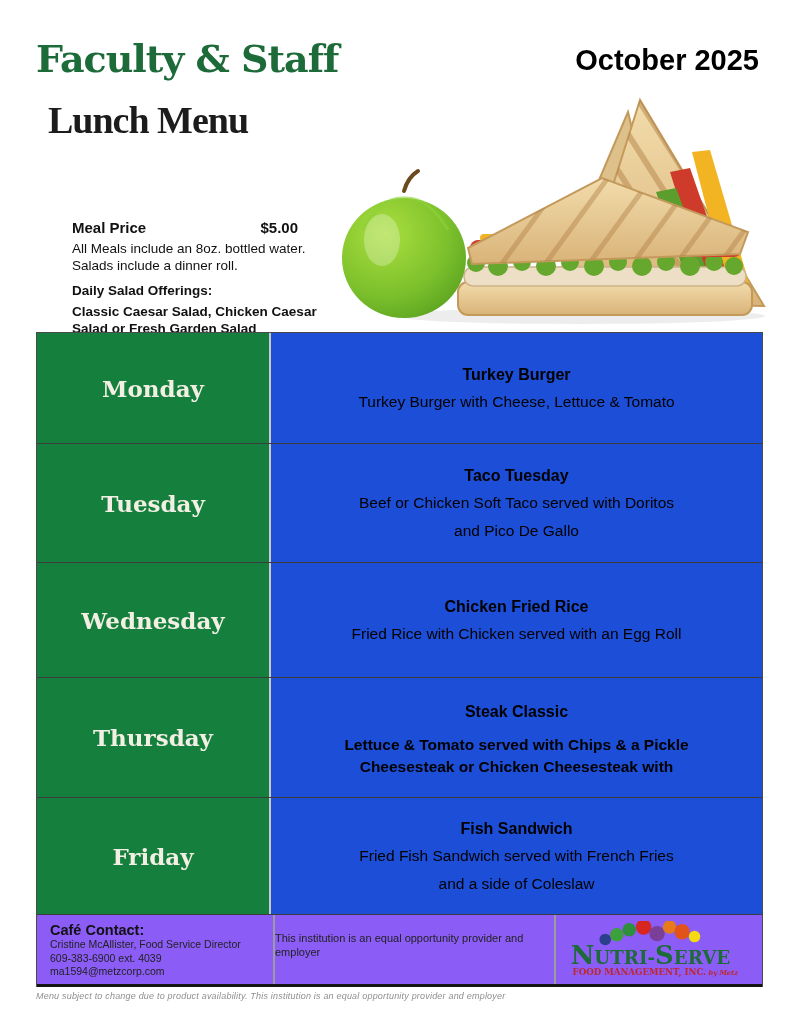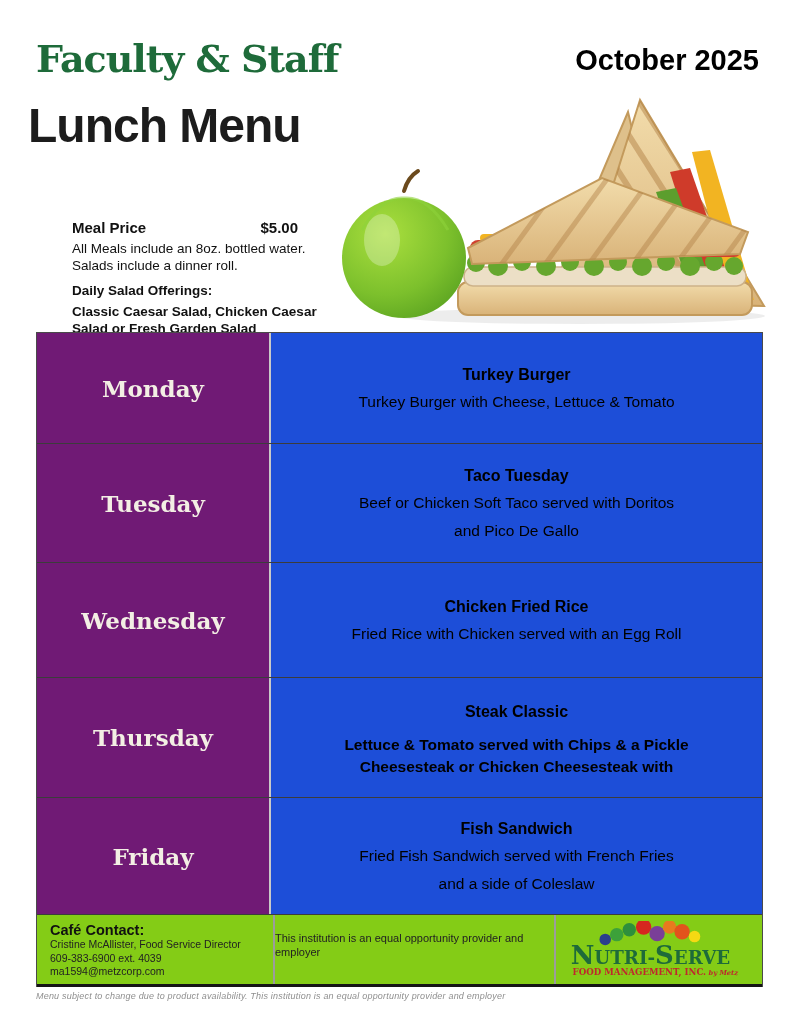--- a/index.html
+++ b/index.html
@@ -7,23 +7,23 @@
     position:relative;width:799px;height:1034px;background:#ffffff;
     font-family:"Liberation Sans",sans-serif;overflow:hidden;
   }
   
   .title1{
     position:absolute;left:36px;top:36px;
     font-family:"DejaVu Serif",serif;font-weight:bold;
     font-size:38px;letter-spacing:-1px;color:#1e6b3a;
   }
   .title2{
-    position:absolute;left:28px;top:98px;
-    font-family:Liberation Sans, sans-serif;font-weight:bold;
-    font-size:48px;letter-spacing:-1px;color:#1c1c1c;
+    position:absolute;left:48px;top:98px;
+    font-family:Liberation Serif, serif;font-weight:bold;
+    font-size:38px;letter-spacing:-1px;color:#1c1c1c;
   }
   .month{
     position:absolute;right:40px;top:44px;
     font-size:29px;font-weight:bold;color:#000;
   }
   
   .info{position:absolute;left:36px;top:219px;width:250px;color:#111;margin-left:36px;}
   .price-row{display:flex;justify-content:space-between;width:226px;
     font-size:15px;font-weight:bold;}
   .note{font-size:13.5px;line-height:17px;margin-top:4px;}
@@ -31,38 +31,38 @@
   .salad-opts{font-size:13.5px;font-weight:bold;line-height:17px;margin-top:5px;width:246px;}
   
   .hero{position:absolute;left:340px;top:90px;width:428px;height:238px;}
   
   .menu-table{
     position:absolute;left:36px;top:332px;width:727px;
     border:1px solid #4a4a4a;border-bottom:none;box-sizing:border-box;
   }
   .menu-row{display:flex;border-bottom:1px solid #3c3c3c;}
   .day-cell{
-    width:234px;flex:0 0 234px;background:#701a75;color:#f3efe4;
+    width:234px;flex:0 0 234px;background:#15803d;color:#f3efe4;
     display:flex;align-items:center;justify-content:center;
     font-family:"DejaVu Serif",serif;font-weight:bold;font-size:23px;
     border-right:2px solid #c9c9c9;box-sizing:border-box;
   }
   .item-cell{
     flex:1;background:#1d4ed8;display:flex;flex-direction:column;
     align-items:center;justify-content:center;text-align:center;color:#000;
   }
   .item-title{font-size:16px;font-weight:bold;line-height:27px;}
   .item-line{font-size:15.5px;line-height:27.5px;}
   .item-line.bold{font-weight:bold;line-height:21.5px;}
   .row-h1{height:110px;} .row-h2{height:118px;} .row-h3{height:114px;}
   .row-h4{height:119px;} .row-h5{height:116px;}
   .row-h4 .item-title{margin-bottom:9px;}
   
   .footer-row{display:flex;height:69px;border-bottom:3px solid #141414;}
-  .f-cell{background:#84cc16;box-sizing:border-box;}
+  .f-cell{background:#8b5cf6;box-sizing:border-box;}
   .f-contact{width:236px;flex:0 0 236px;padding:7px 0 0 13px;}
   .f-contact .head{font-size:14.5px;font-weight:bold;color:#111;}
   .f-contact .line{font-size:10.5px;line-height:13.5px;color:#222;}
   .f-contact .line:first-of-type{margin-top:4px;}
   .f-eeo{width:281px;flex:0 0 281px;border-left:2px solid #9c9c9c;
     padding:16px 20px 0 0;font-size:11px;line-height:14px;color:#222;}
   .f-logo{flex:1;border-left:2px solid #9c9c9c;display:flex;
     align-items:center;justify-content:center;}
   
   .disclaimer{

